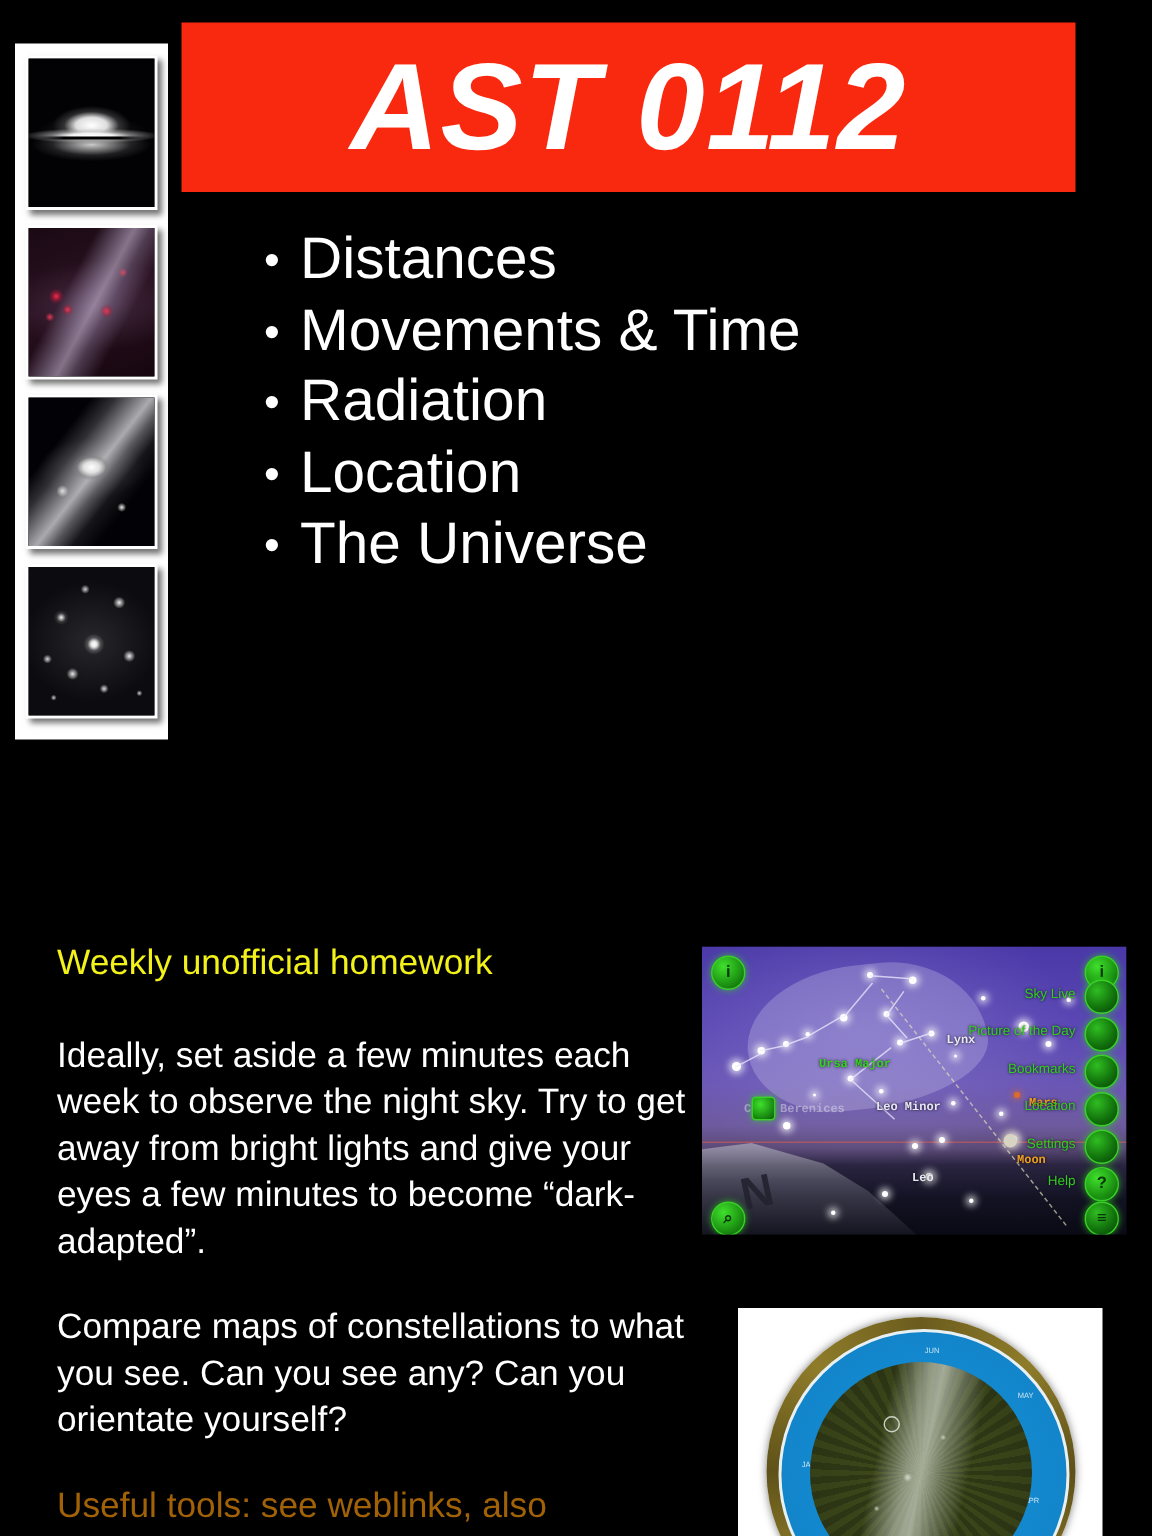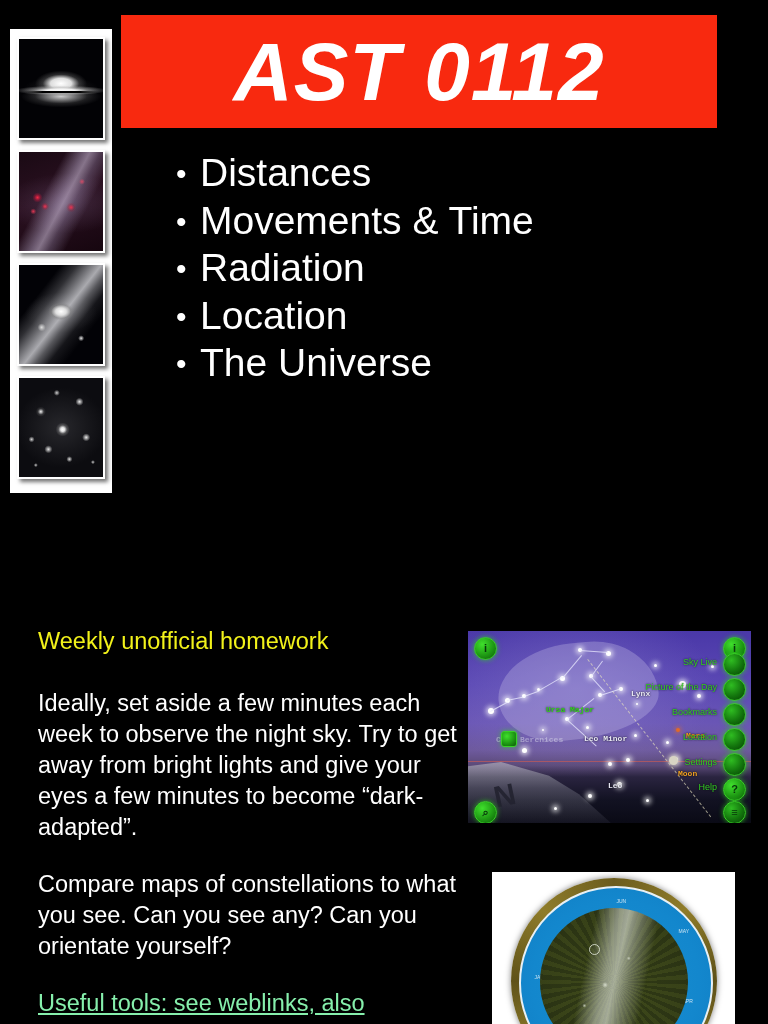--- a/index.html
+++ b/index.html
@@ -187,21 +187,21 @@
     left: 38px; top: 68px;
     width: 420px;
   }
   .para {
     color: #ffffff;
     font-size: 23.5px;
     line-height: 31px;
     margin: 0 0 26px 0;
   }
   .para.heading { color: #f2f21a; margin-bottom: 31px; }
-  .para.link { color: #86efac; margin-bottom: 0; text-decoration: underline; }
+  .para.link { color: #a16207; margin-bottom: 0; }
 
   
   #star-app {
     position: absolute;
     left: 468px; top: 631px;
     width: 283px; height: 192px;
     background: #0a0a18;
     overflow: hidden;
   }
   #sky-bg {

